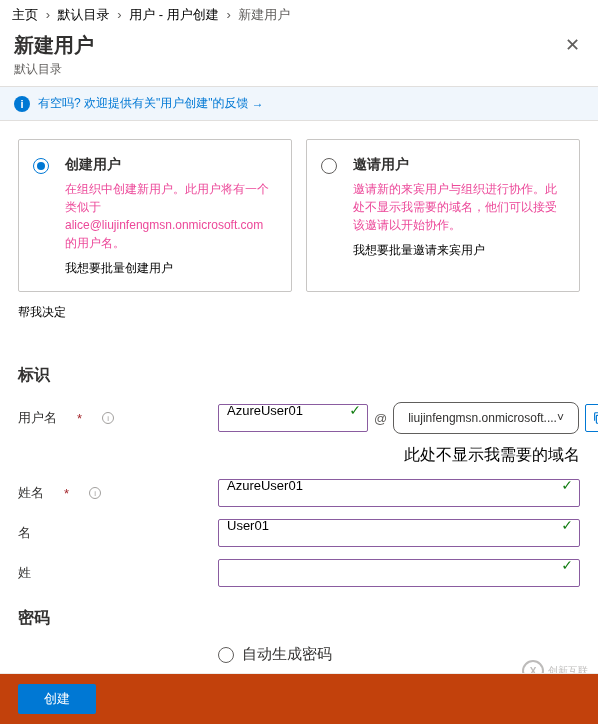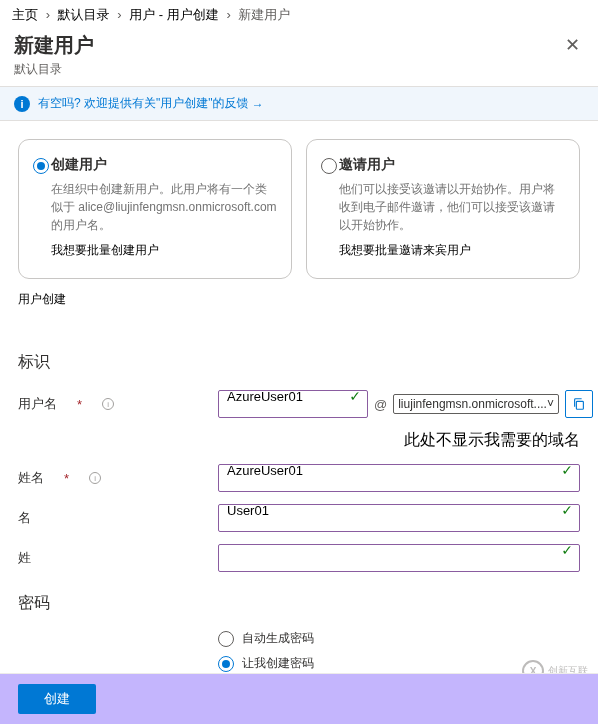--- a/index.html
+++ b/index.html
@@ -65,45 +65,45 @@
 
   
   .cards {
     display: flex;
     gap: 14px;
     margin-bottom: 12px;
   }
   .card {
     flex: 1;
     border: 1px solid #c8c6c4;
-    border-radius: 11px;
+    border-radius: 2px;
     padding: 16px 14px 14px 14px;
     display: flex;
-    gap: 2px;
+    gap: 16px;
     cursor: pointer;
     min-height: 140px;
   }
   .card .radio {
     width: 16px; height: 16px; border: 1px solid #605e5c; border-radius: 50%;
     flex-shrink: 0; margin-top: 2px;
     display:flex; align-items:center; justify-content:center;
   }
   .card.selected .radio { border-color: #0078d4; }
   .card.selected .radio::after {
     content:""; width:8px; height:8px; background:#0078d4; border-radius:50%;
   }
   .card-title { font-weight: 600; font-size: 14px; margin-bottom: 6px; }
-  .card-desc { font-size: 12px; color: #737373; line-height: 1.5; margin-bottom: 8px; }
+  .card-desc { font-size: 12px; color: #ec4899; line-height: 1.5; margin-bottom: 8px; }
   .card-link { font-size: 12px; }
 
   .help-link { font-size: 12px; display:inline-block; margin-bottom: 24px; }
 
   
   .section-title {
-    font-weight: 400;
+    font-weight: 700;
     font-size: 16px;
     margin: 20px 0 16px 0;
   }
 
   .form-row {
     display: flex;
     align-items: center;
     margin-bottom: 10px;
     min-height: 30px;
   }
@@ -139,49 +139,49 @@
   }
   .input-check {
     position: absolute; right: 6px; color: #107c10; font-size: 14px;
   }
 
   
   .uname-row { display:flex; align-items:center; gap:6px; flex:1; }
   .uname-row .input-wrap { flex: 0 0 150px; }
   .at { color:#605e5c; }
   .domain-select {
-    flex:1; border:1px solid #605e5c; border-radius:2px; height:20px;
+    flex:1; border:1px solid #605e5c; border-radius:8px; height:32px;
     display:flex; align-items:center; justify-content:space-between;
-    padding:0 4px; font-size:12px; overflow:hidden; cursor:pointer;
+    padding:0 14px; font-size:12px; overflow:hidden; cursor:pointer;
     background:#fff;
   }
   .domain-select .txt { white-space:nowrap; overflow:hidden; text-overflow:ellipsis; }
   .copy-btn {
     width:28px; height:28px; border:1px solid #0078d4; border-radius:2px;
     display:flex; align-items:center; justify-content:center; cursor:pointer;
     color:#0078d4; background:#fff;
   }
   .domain-hint { text-align:right; font-size:16px; margin-top:4px; }
 
   
   .radio-row {
     display:flex; align-items:center; gap:8px; margin-bottom:8px;
-    font-size:12px; cursor:pointer;
+    font-size:15px; cursor:pointer;
   }
   .radio-row .r {
     width:16px; height:16px; border:1px solid #605e5c; border-radius:50%;
     display:flex; align-items:center; justify-content:center;
   }
   .radio-row.sel .r { border-color:#0078d4; }
   .radio-row.sel .r::after { content:""; width:8px; height:8px; background:#0078d4; border-radius:50%; }
 
   
   .footer {
     position:absolute; bottom:0; left:0; right:0;
-    background:#c4b5fd;
+    background:#c2410c;
     padding:10px 18px;
     border-top:1px solid #edebe9;
   }
   .btn-primary {
     background:#0078d4; color:#fff; border:none;
     padding:6px 26px; font-size:13px; cursor:pointer;
     border-radius:2px;
   }
 
   
@@ -234,27 +234,27 @@
       <div>
         <div class="card-title">创建用户</div>
         <div class="card-desc">在组织中创建新用户。此用户将有一个类似于 alice@liujinfengmsn.onmicrosoft.com 的用户名。</div>
         <a class="card-link">我想要批量创建用户</a>
       </div>
     </div>
     <div class="card">
       <div class="radio"></div>
       <div>
         <div class="card-title">邀请用户</div>
-        <div class="card-desc">他们可以接受该邀请以开始协作。用户将收到电子邮件邀请，他们可以接受该邀请以开始协作。</div>
+        <div class="card-desc">邀请新的来宾用户与组织进行协作。此处不显示我需要的域名，他们可以接受该邀请以开始协作。</div>
         <a class="card-link">我想要批量邀请来宾用户</a>
       </div>
     </div>
   </div>
 
-  <a class="help-link">用户创建</a>
+  <a class="help-link">帮我决定</a>
 
   
   <div class="section-title">标识</div>
 
   <div class="form-row">
     <div class="form-label">
       <span>用户名</span>
         <span class="req">*</span>
       <span class="info-circ">i</span>
     </div>

